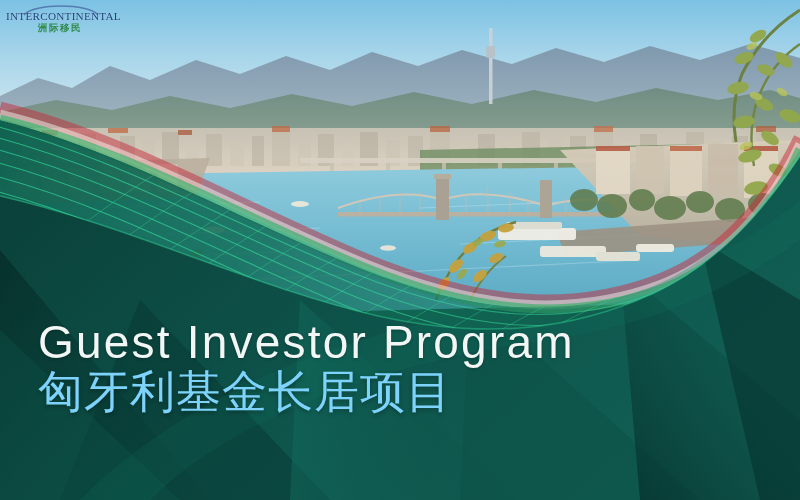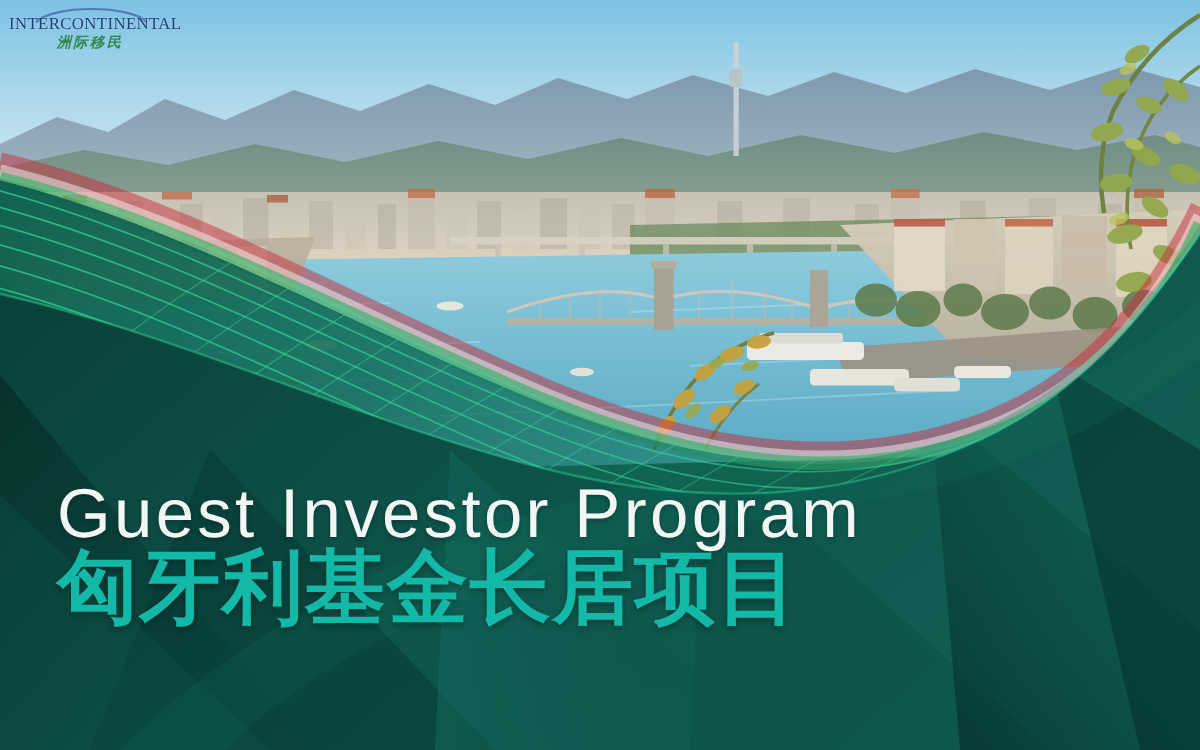--- a/index.html
+++ b/index.html
@@ -54,21 +54,20 @@
     position: absolute;
     left: 0; top: 20px;
     width: 108px;
     text-align: center;
     font-size: 9.5px;
     letter-spacing: 1.6px;
     color: #2f8a4a;
     font-family: "DejaVu Sans", sans-serif;
     font-weight: bold;
     white-space: nowrap;
-    font-style: italic;
   }
 
   
   .headline {
     position: absolute;
     left: 38px;
     top: 322px;
     z-index: 45;
   }
   .title-en {
@@ -76,24 +75,24 @@
     line-height: 40px;
     font-weight: 300;
     color: #f2f7f5;
     letter-spacing: 2.2px;
     white-space: nowrap;
     font-family: "Liberation Sans", "DejaVu Sans", sans-serif;
     text-shadow: 0 1px 3px rgba(0,0,0,0.25);
   }
   .title-cn {
     margin-top: 4px;
-    font-size: 54px;
+    font-size: 45px;
     line-height: 52px;
-    font-weight: bold;
-    color: #14b8a6;
+    font-weight: normal;
+    color: #7dd3fc;
     letter-spacing: 1px;
     white-space: nowrap;
     font-family: "DejaVu Sans", sans-serif;
     text-shadow: 0 2px 4px rgba(0,0,0,0.3);
   }
 </style>
 </head>
 <body>
 
 <div id="banner">

